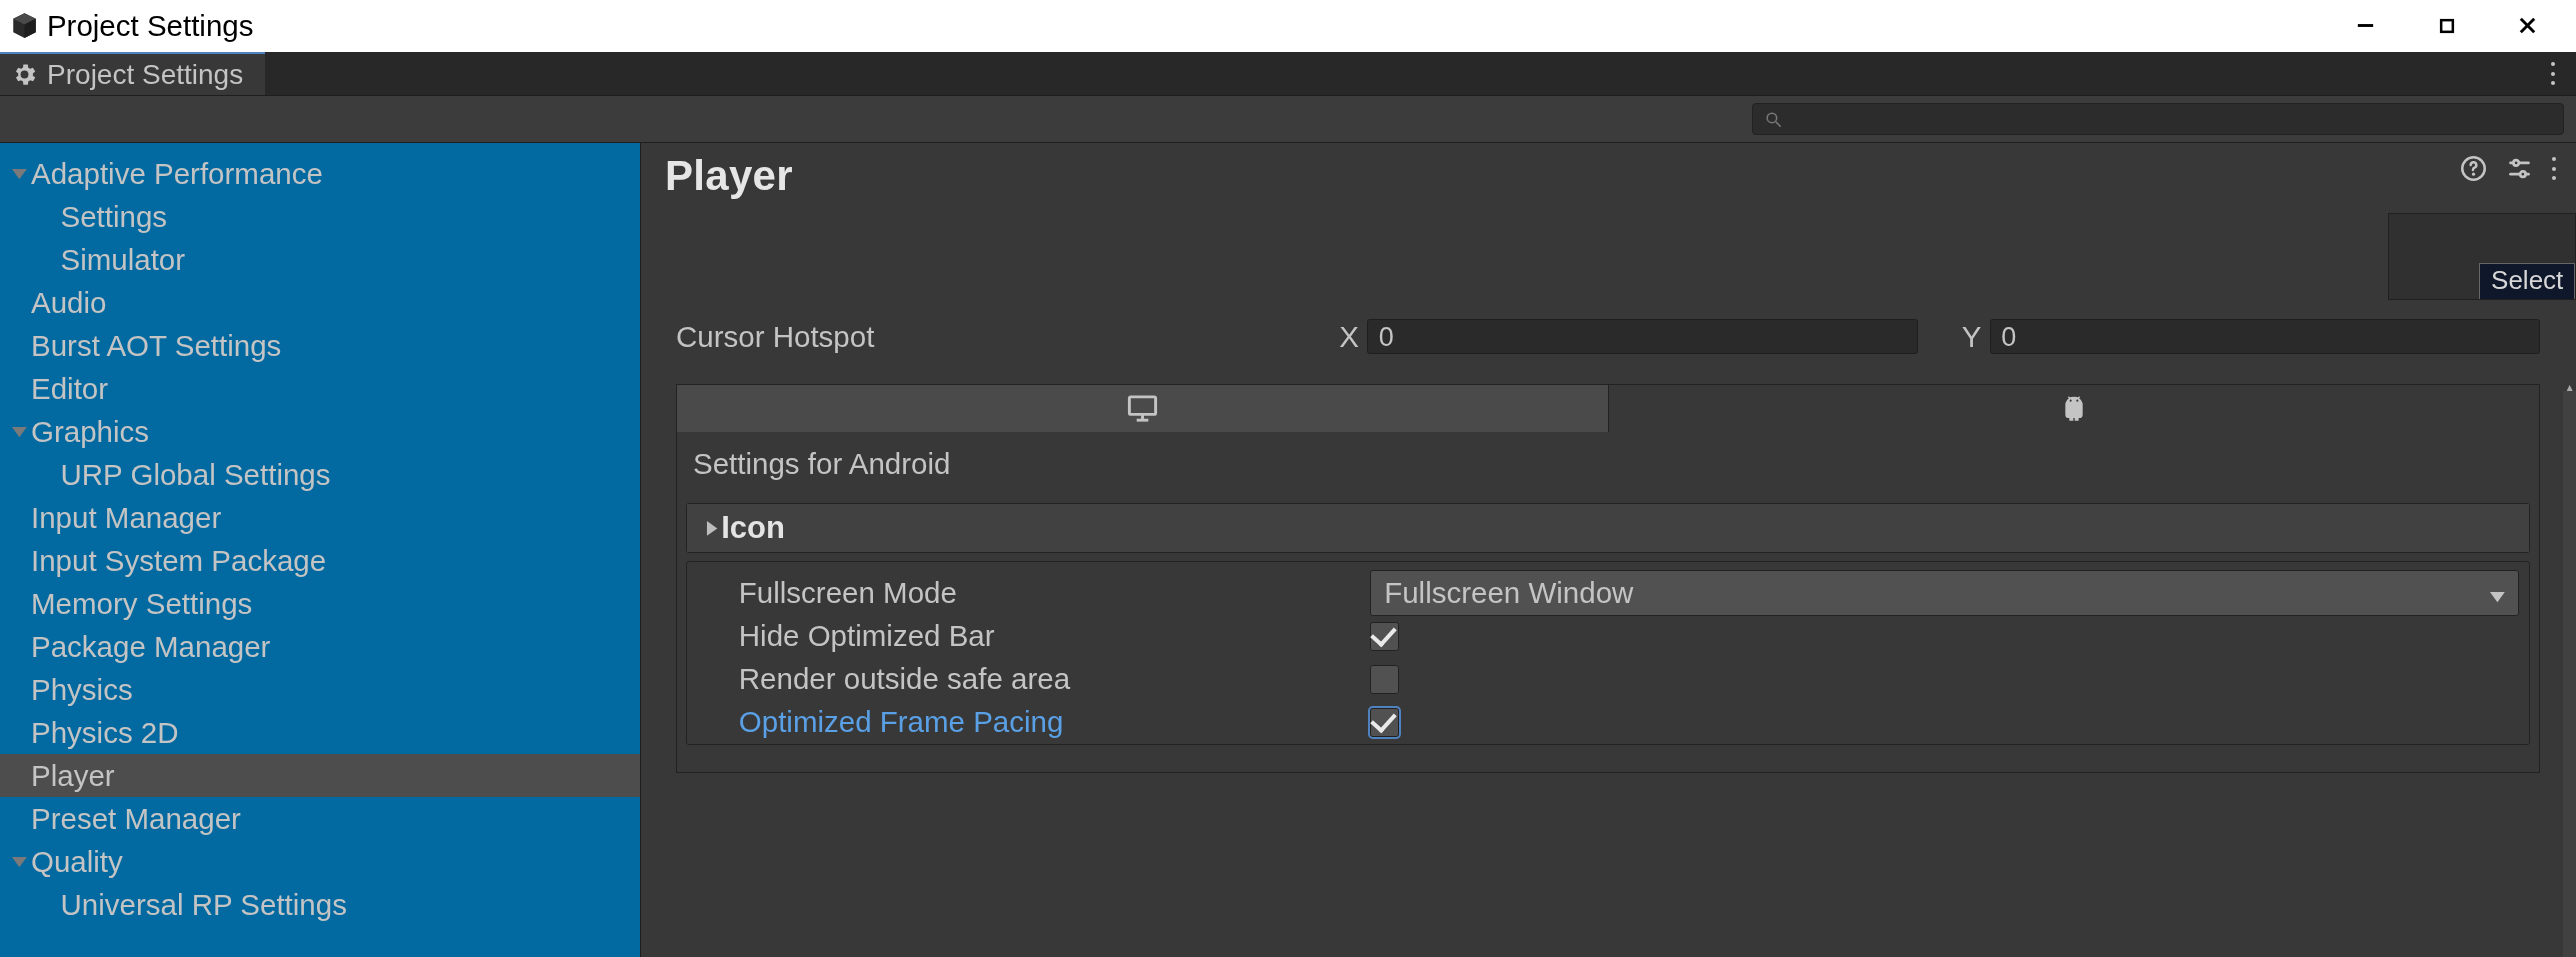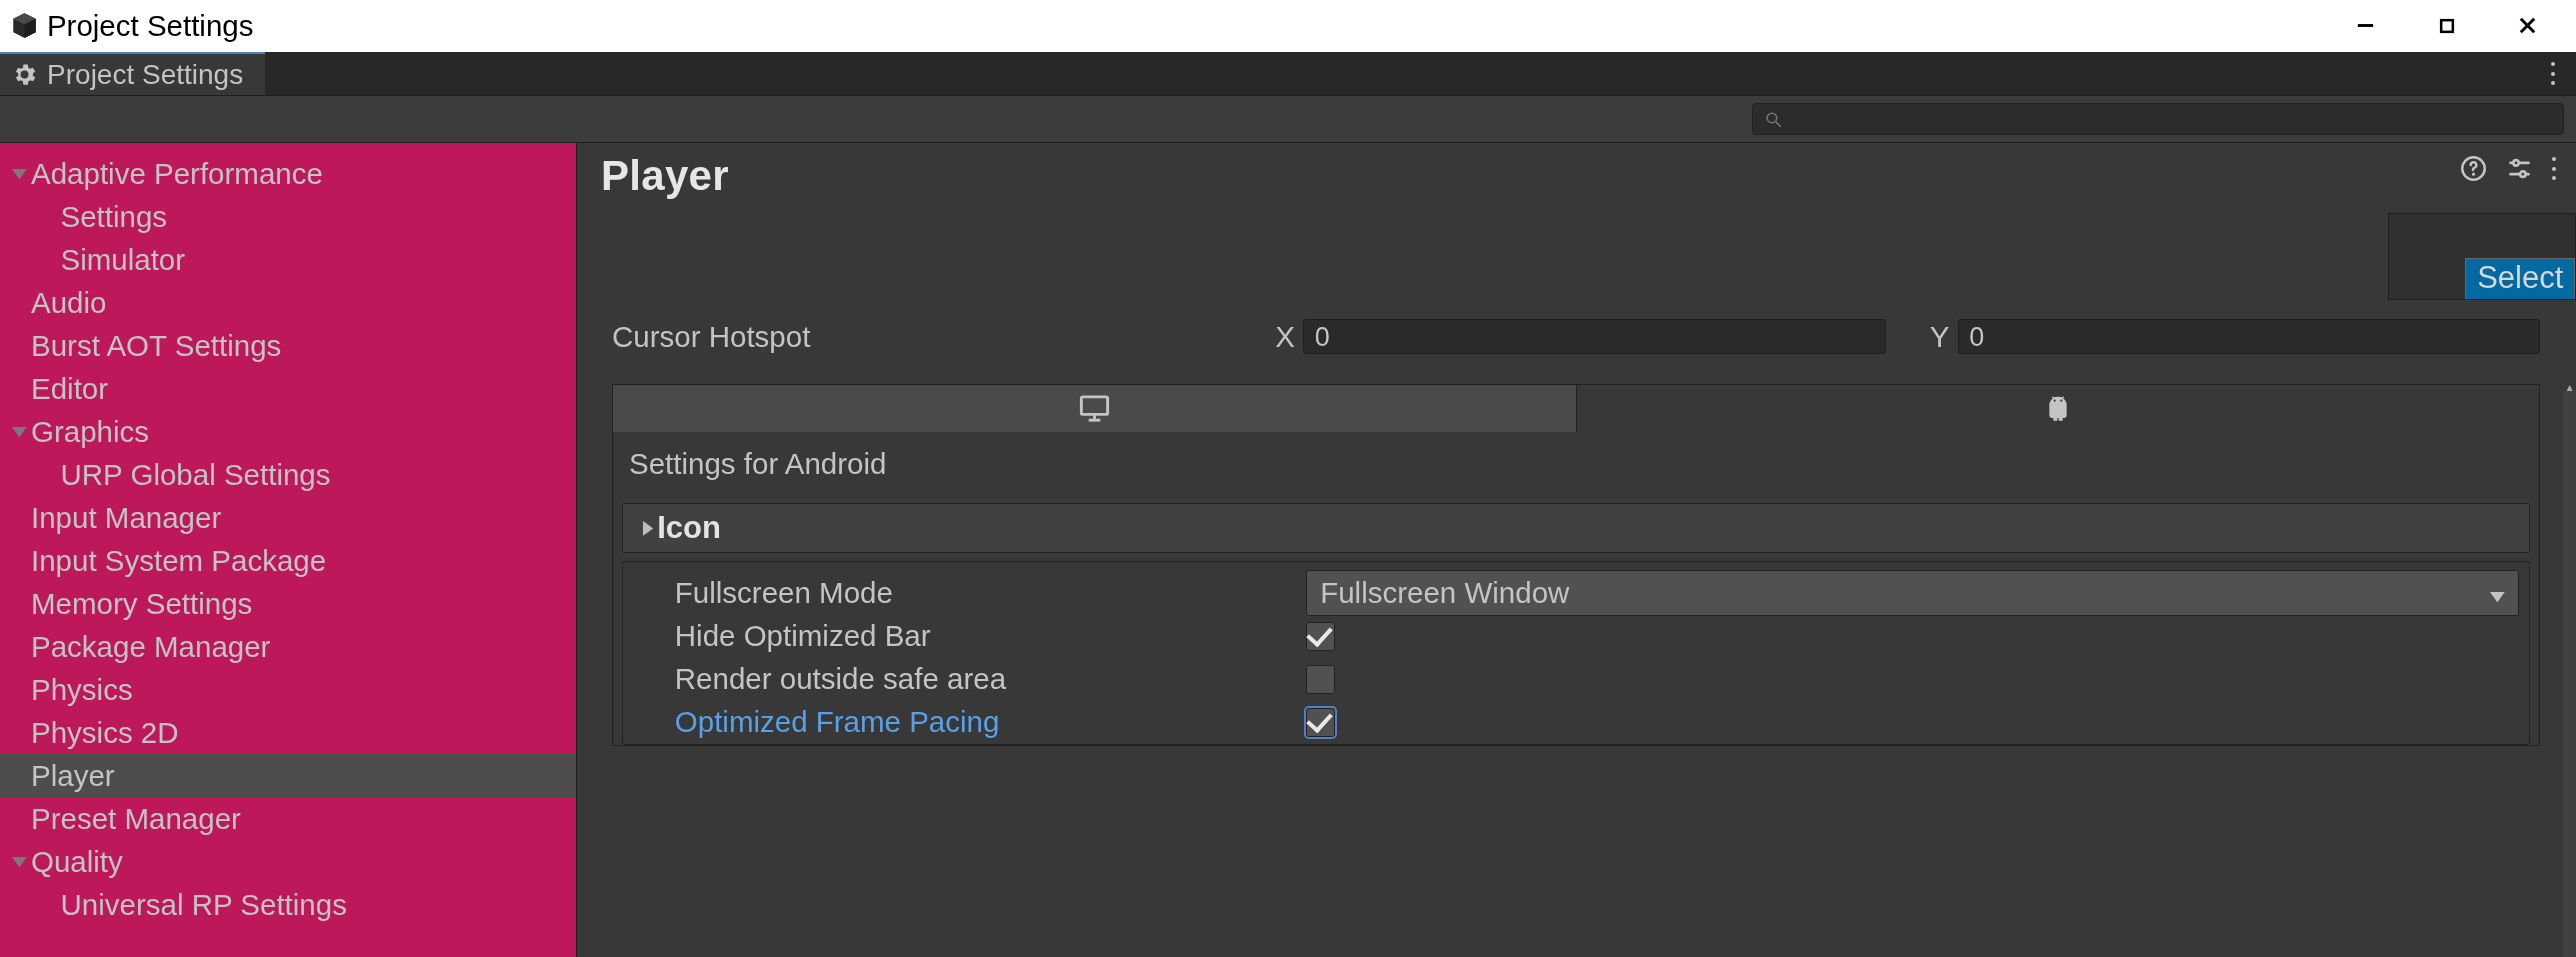--- a/index.html
+++ b/index.html
@@ -113,22 +113,22 @@
 
   
   .split {
     flex: 1;
     display: flex;
     overflow: hidden;
   }
 
   
   .sidebar {
-    width: 577px;
-    background: #be185d;
+    width: 641px;
+    background: #0369a1;
     border-right: 0.7px solid #1e1e1e;
     padding-top: 9.4px;
     font-size: 29.5px;
   }
   .tree-row {
     height: 43px;
     display: flex;
     align-items: center;
     padding-left: 8px;
     color: #C4C4C4;
@@ -172,23 +172,23 @@
     position: absolute;
     right: 0; top: 70px;
     width: 188px; height: 87px;
     background: #303030;
     border: 0.7px solid #202020;
     display: flex;
     align-items: flex-end;
     justify-content: flex-end;
   }
   .select-badge {
-    background: #0369a1;
+    background: #0f172a;
     color: #D7D7D7;
-    font-size: 31px;
+    font-size: 26px;
     padding: 1.3px 10.7px 2.7px 10.7px;
     border:0.7px solid #666;
     border-bottom:none;
   }
   .scroll-up-arrow { position:absolute; right:2px; top:235px; color:#aaa; font-size:17.5px; }
 
   
   .prop-row {
     display: flex;
     align-items: center;
@@ -229,20 +229,21 @@
   }
   .plat-tab:last-child { border-right:none; }
   .plat-tab.active { background: #383838; }
   .plat-tab svg { fill:#c4c4c4; }
 
   
   .platform-body {
     margin: 0 36px 7px 35px;
     border: 0.7px solid #222;
     border-top: none;
+    padding-bottom: 27px;
   }
   .platform-subtitle {
     font-size: 29.5px;
     padding: 14.8px 6.7px 14.8px 16px;
     color: #C4C4C4;
   }
 
   
   .panel {
     margin: 8px 9.4px 0 9.4px;

